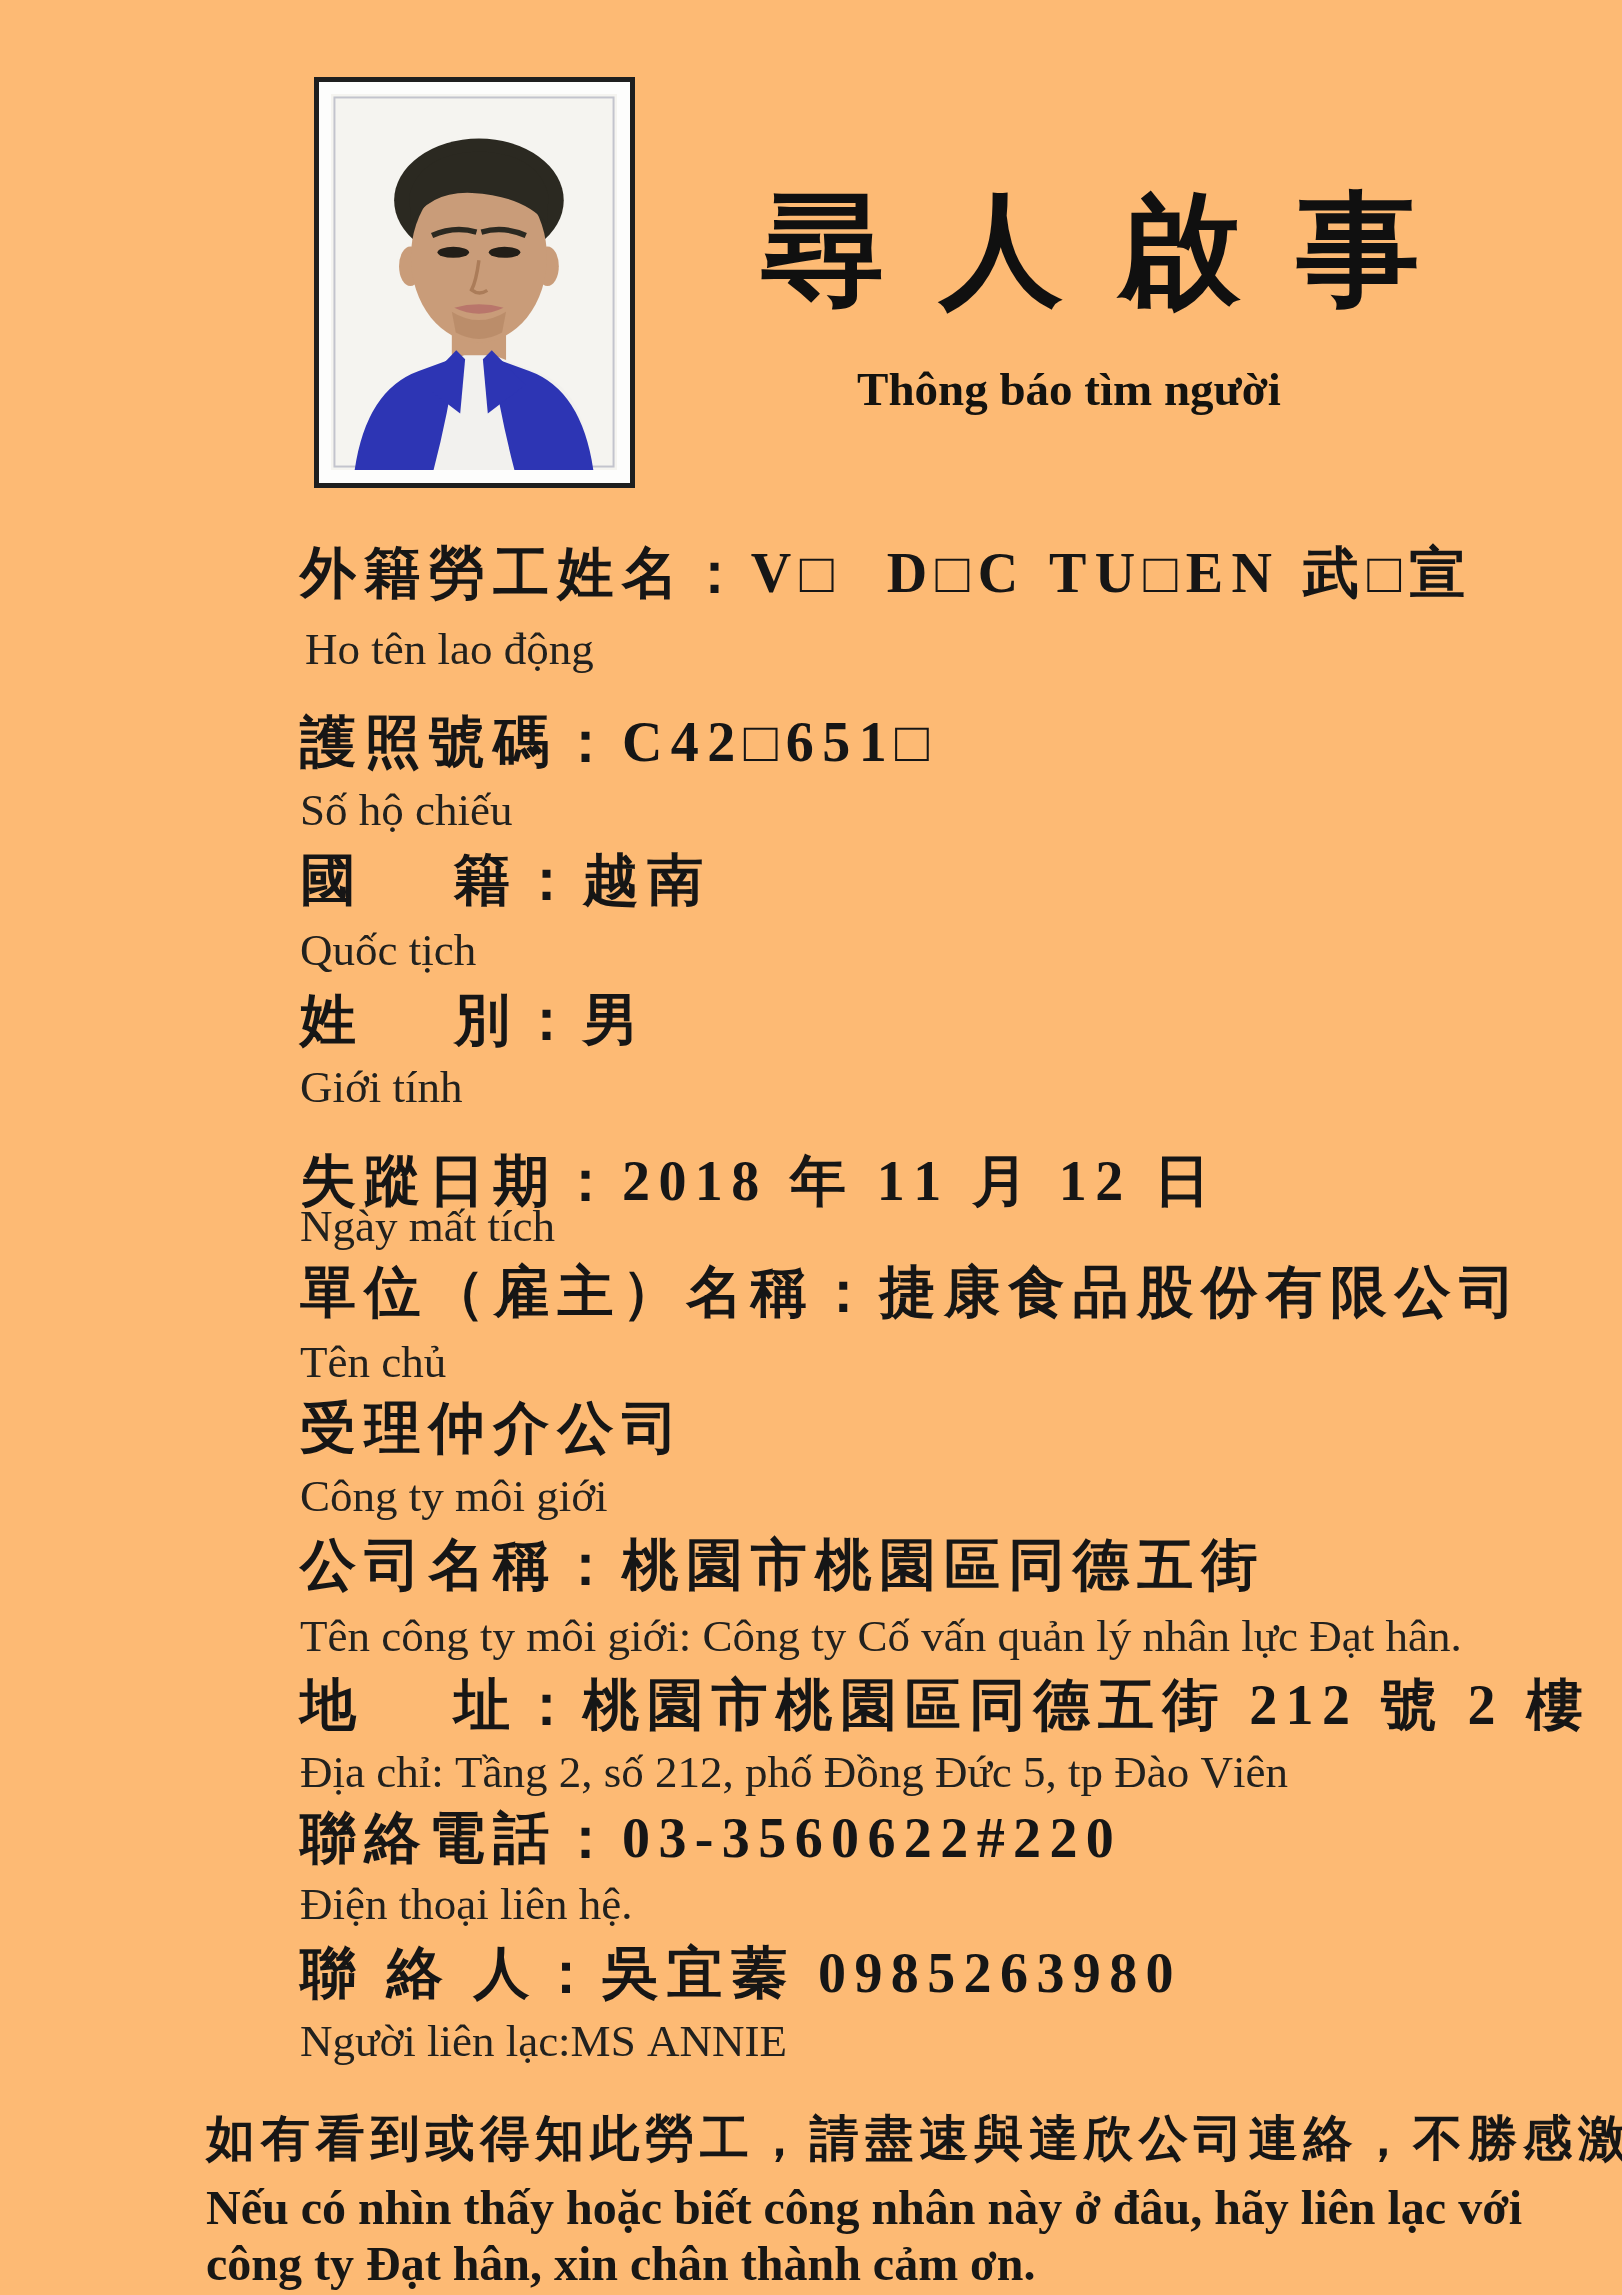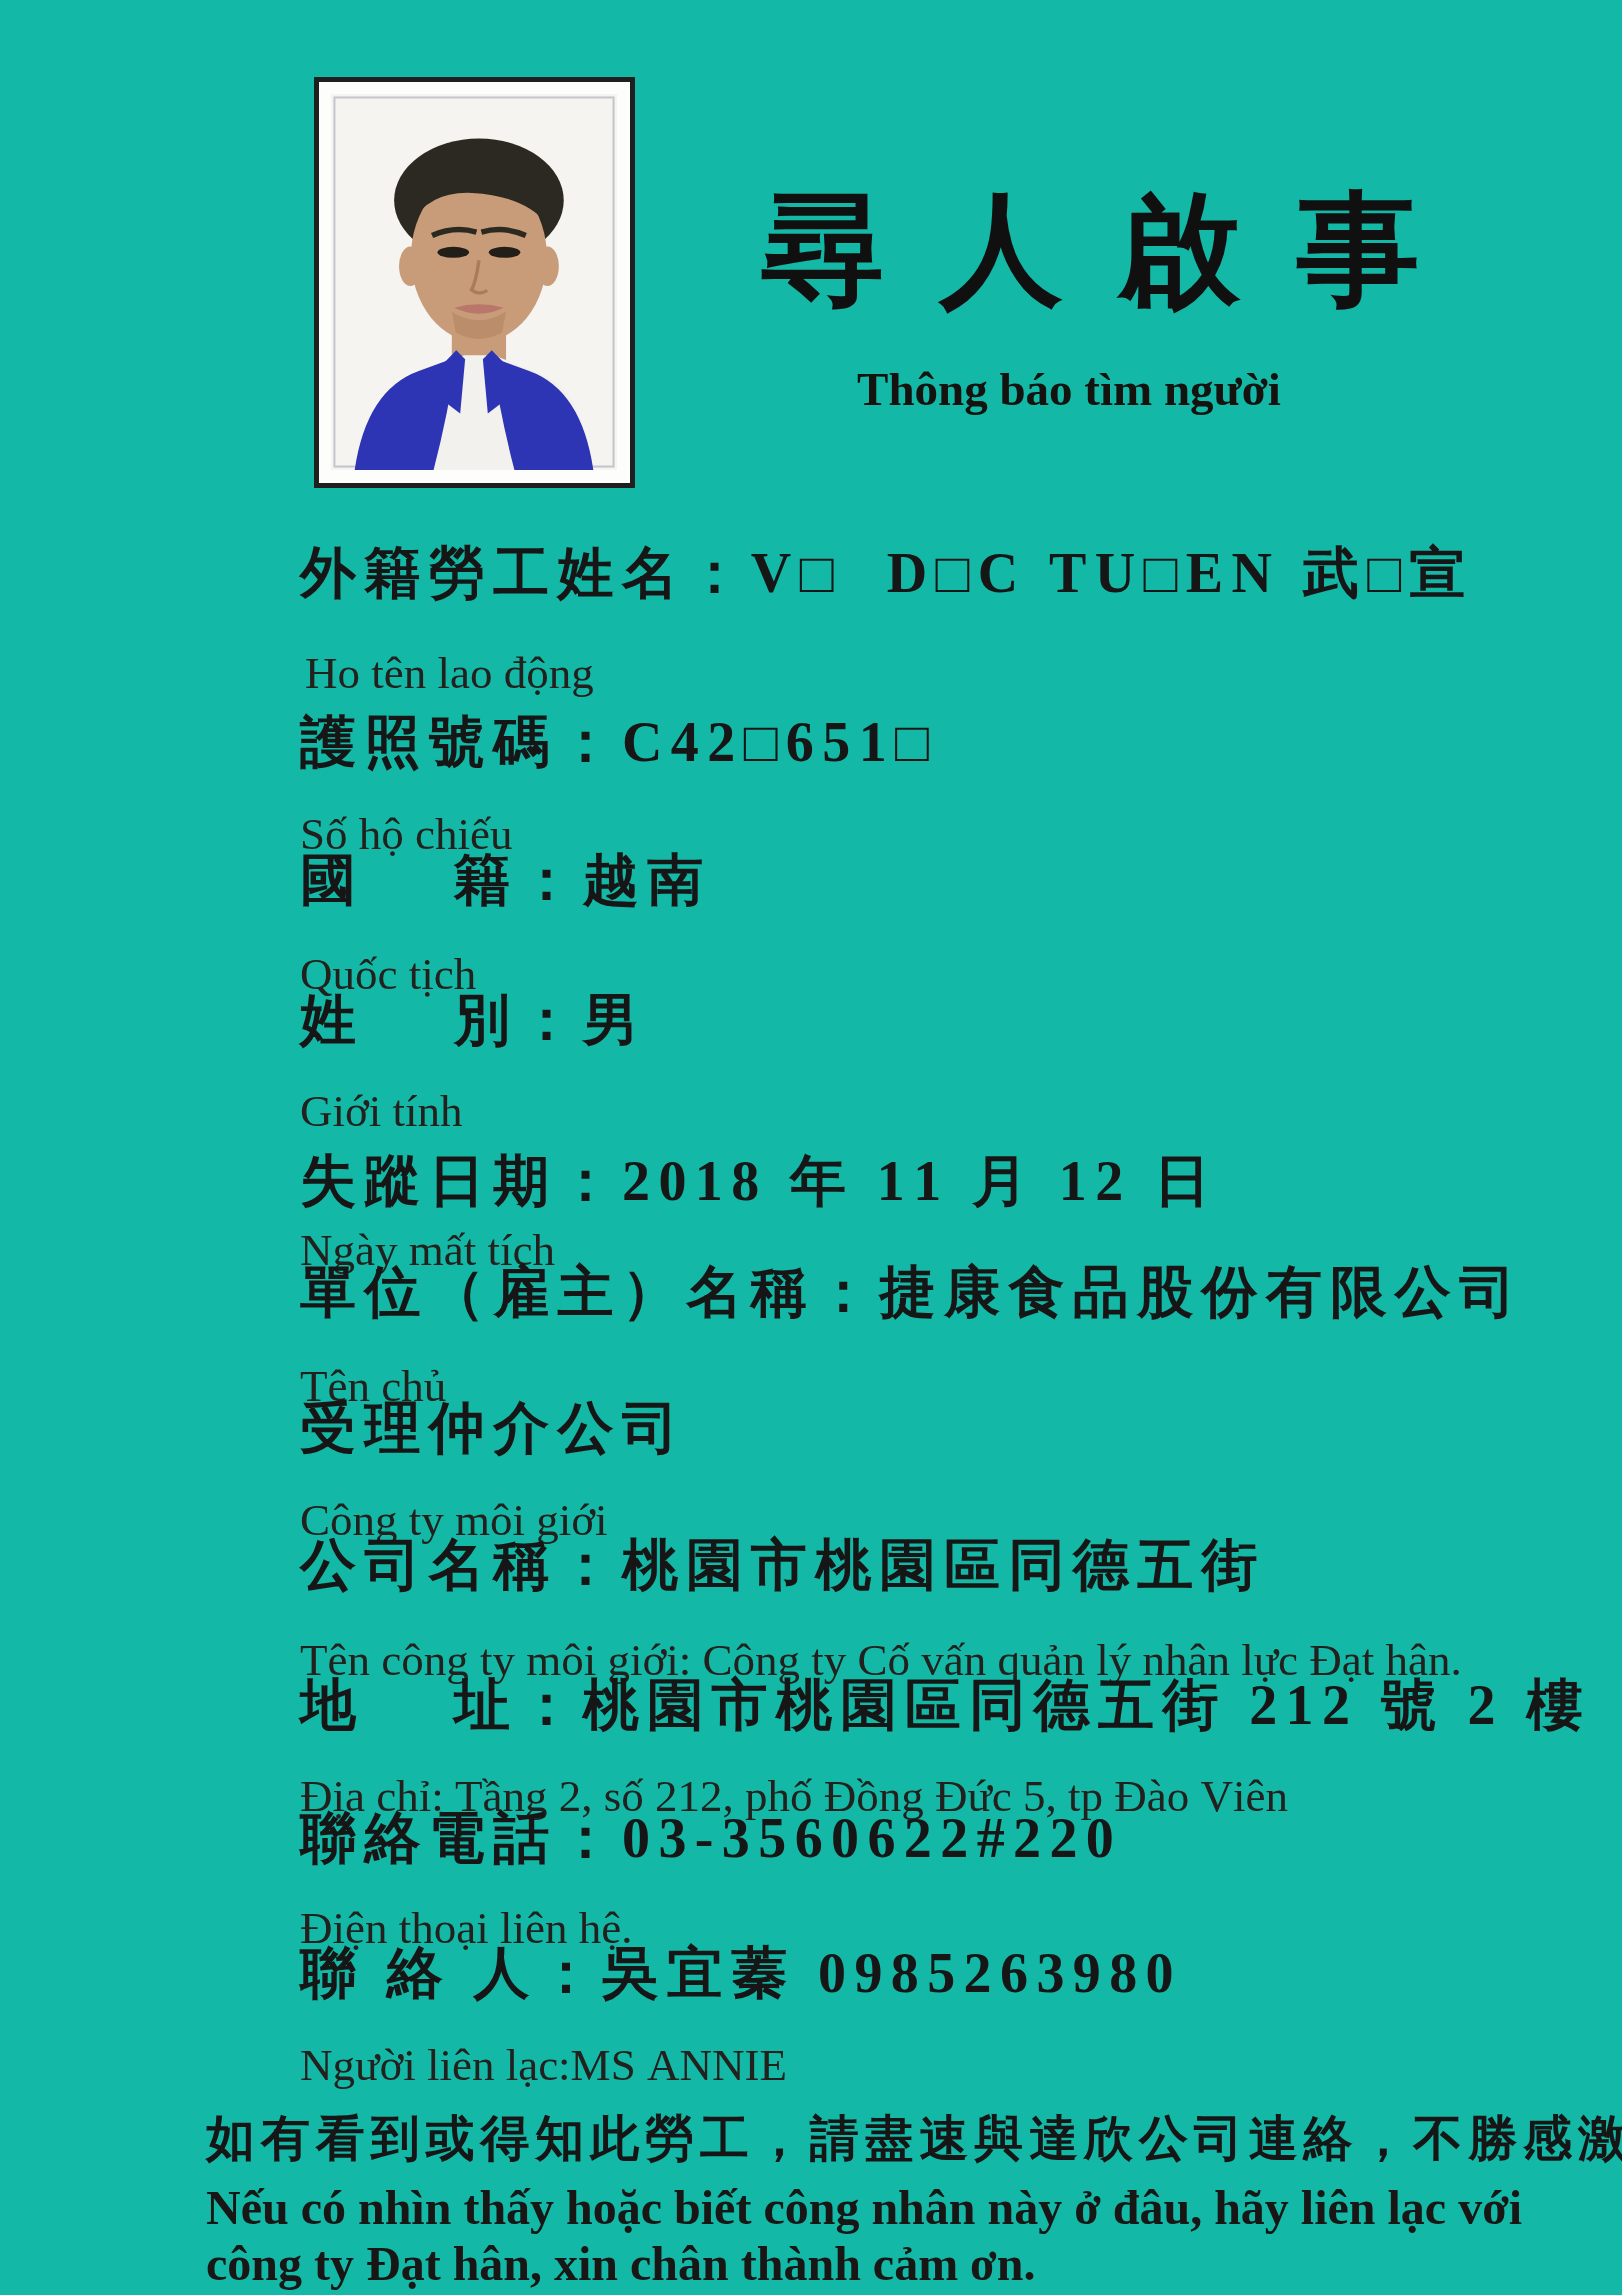--- a/index.html
+++ b/index.html
@@ -1,19 +1,19 @@
 <!DOCTYPE html>
 <html style="font-size:7.8px"><head>
 <meta charset="utf-8">
 <style>
   html,body{margin:0;padding:0;background:#e8e8e8;}
   .page{
     position:relative;
     width:1623px;height:2295px;
-    background:#14b8a6;
+    background:#fdba74;
     overflow:hidden;
     font-kerning:none;
   }
   
   .photo{
     position:absolute;left:314px;top:77px;width:321px;height:411px;
     border:5.9px solid #1e1f1f;background:#fdfdfc;box-sizing:border-box;
   }
   .photo svg{position:absolute;left:11.8px;top:11.8px;width:286px;height:376px;}
   
@@ -37,21 +37,21 @@
     position:absolute;left:300px;
     font-family:"Liberation Serif","DejaVu Serif",serif;
     font-weight:700;font-size:56px;line-height:1.18;
     letter-spacing:0.15em;
     color:#161616;white-space:pre;
   }
   .vi{
     position:absolute;left:300px;
     font-family:"Liberation Serif","DejaVu Serif",serif;
     font-weight:400;font-size:45px;line-height:1.2;
-    color:#22211e;white-space:pre;margin-top:24px;
+    color:#22211e;white-space:pre;
   }
   
   .footer-cjk{
     position:absolute;left:206px;
     font-family:"Liberation Serif","DejaVu Serif",serif;
     font-weight:700;font-size:49px;line-height:1.2;
     letter-spacing:0.12em;
     color:#161616;white-space:pre;
   }
   .footer-vi{

